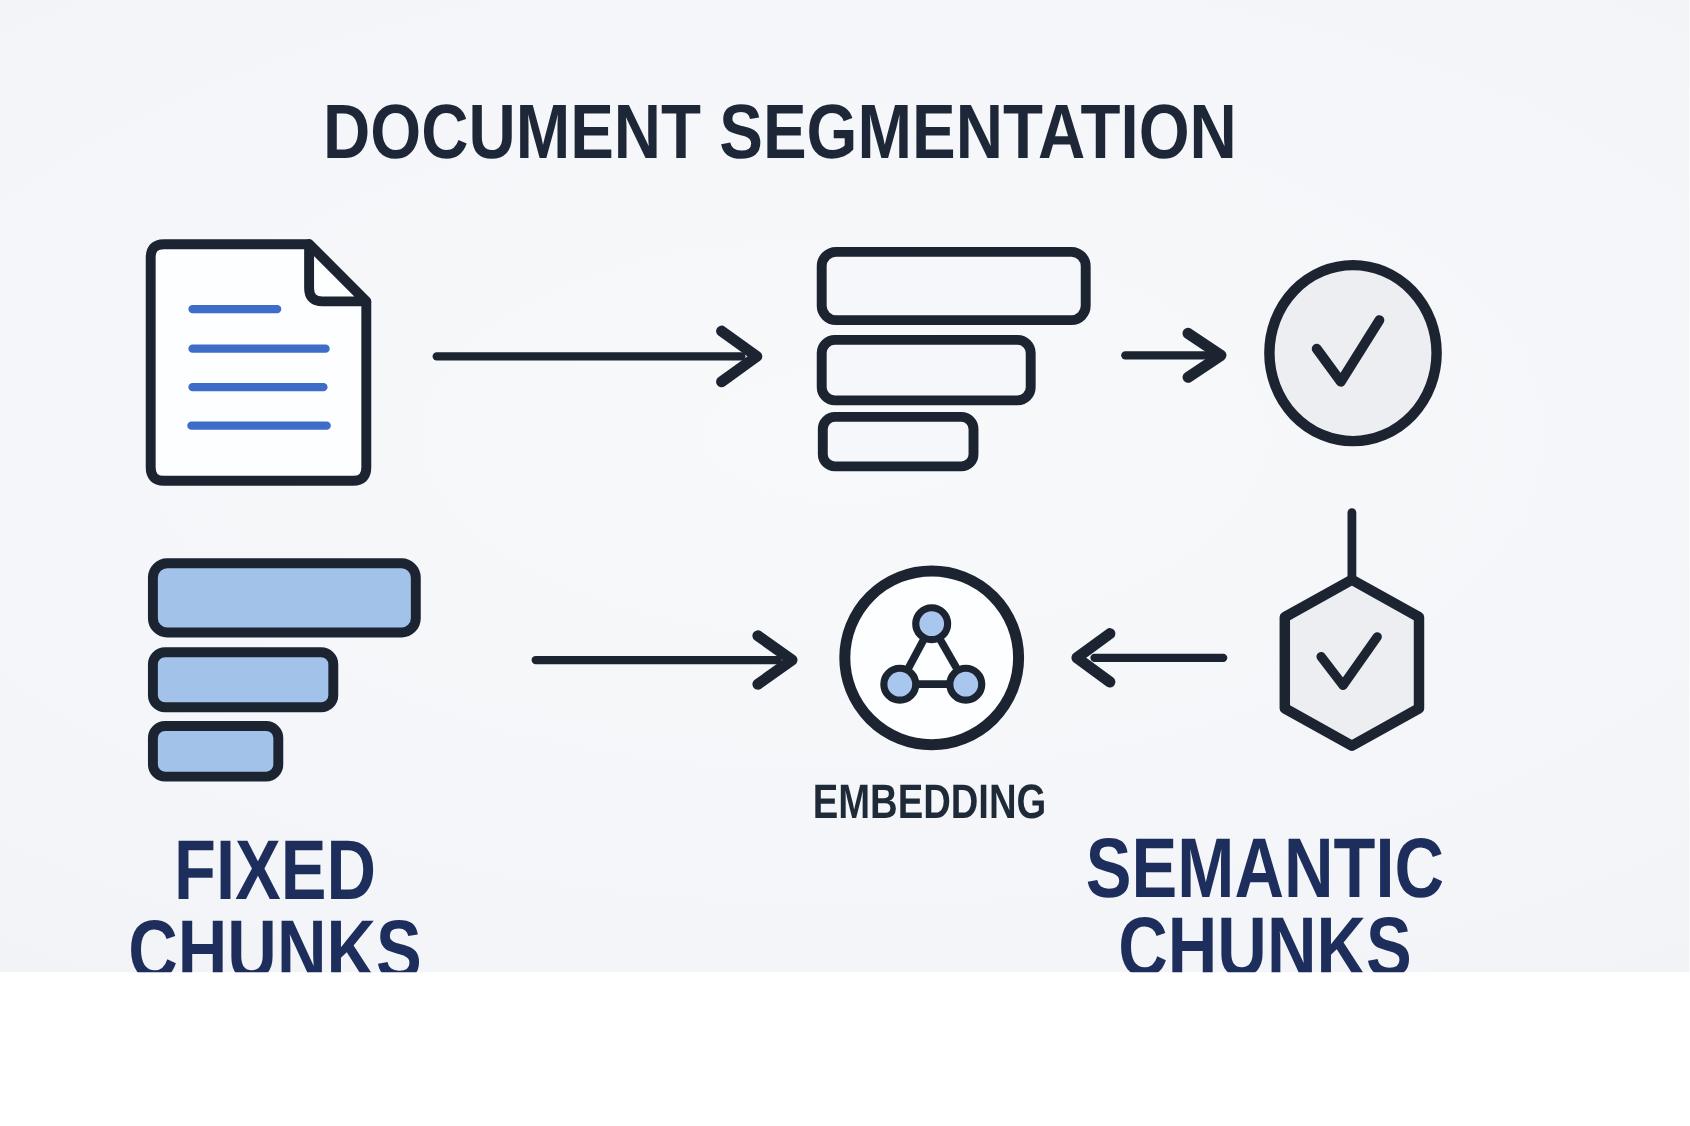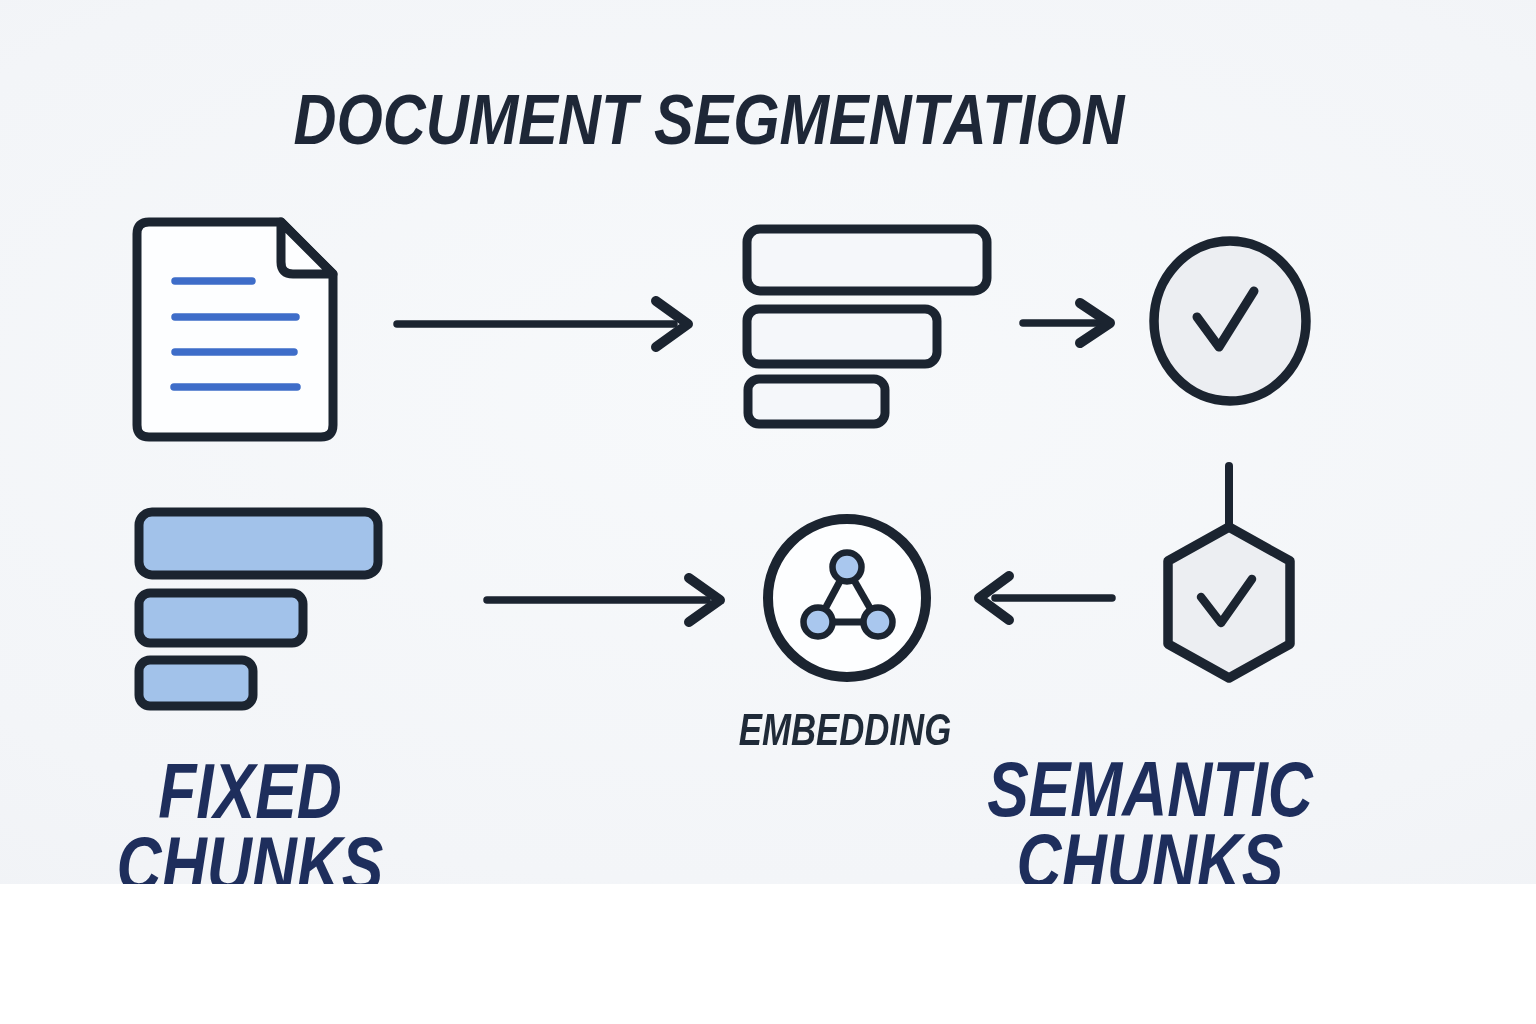--- a/index.html
+++ b/index.html
@@ -4,21 +4,20 @@
 <style>
   html, body { margin: 0; padding: 0; }
   body { font-family: "Liberation Sans", sans-serif; }
   .canvas {
     position: relative;
     width: 1536px;
     height: 884px;
     overflow: hidden;
     background:
       radial-gradient(ellipse 120% 100% at 50% 45%, #f7f9fb 0%, #f3f5f8 55%, #edeff3 100%);
-    font-style: italic;
   }
   .diagram-svg {
     position: absolute;
     left: 0; top: 0;
     width: 1536px; height: 1024px;
   }
   .txt {
     position: absolute;
     text-align: center;
     font-weight: bold;

